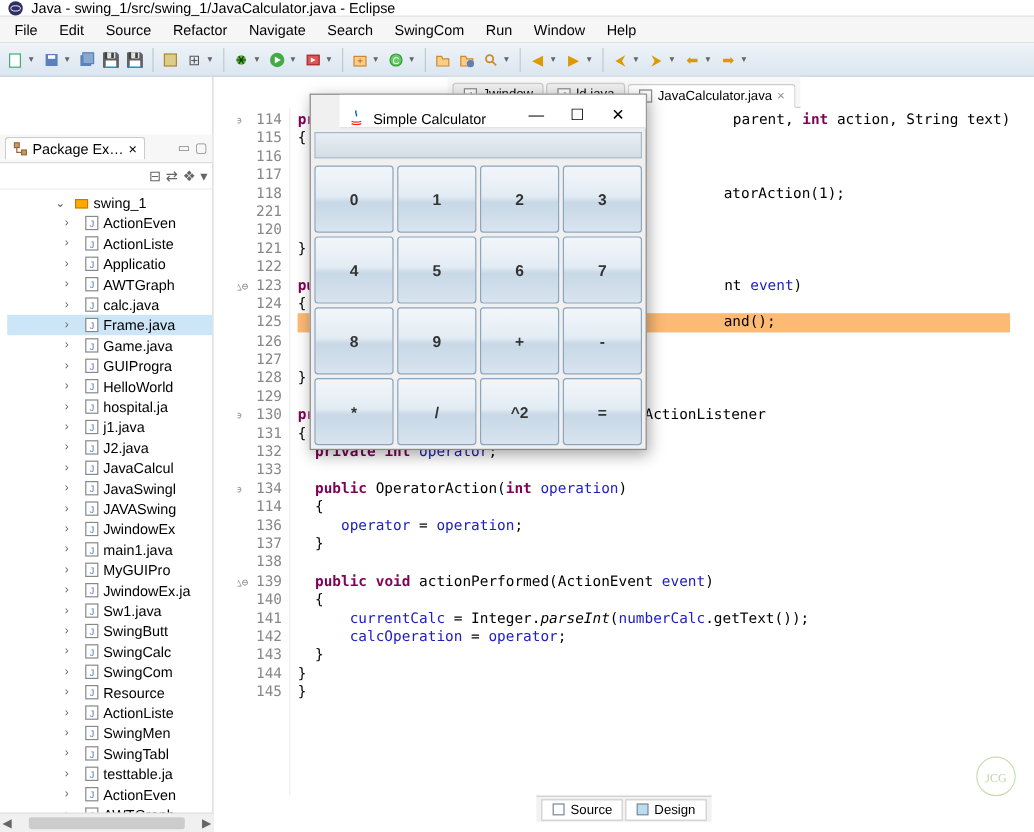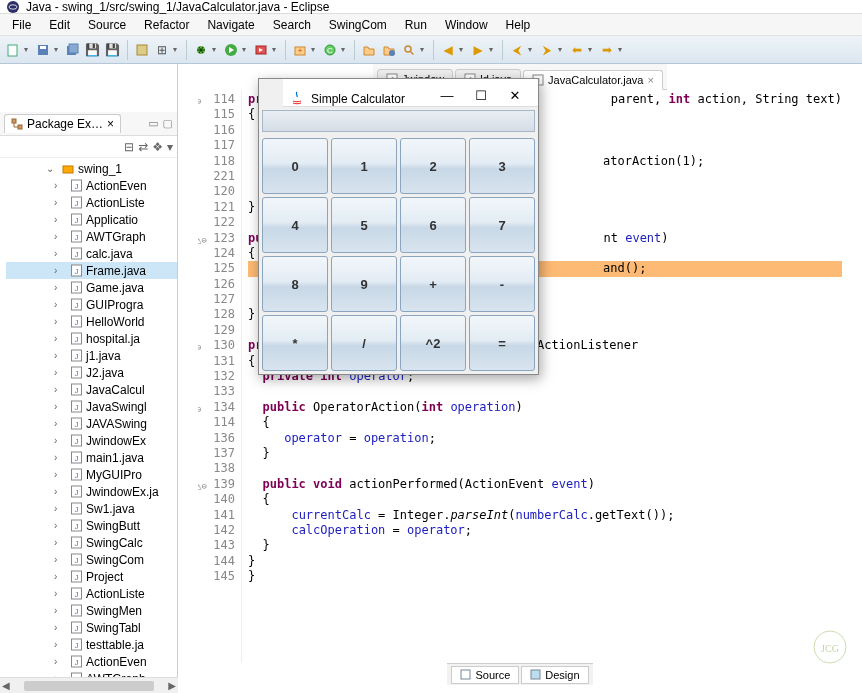--- a/index.html
+++ b/index.html
@@ -450,21 +450,21 @@
           <span>SwingCom</span>
         </div>
         <div class="tree-row l0">
           <span class="arrow">›</span>
           <span class="ficon">
             <svg width="13" height="13">
               <rect x="1.5" y="1" width="10" height="11" fill="#fff" stroke="#888"></rect>
               <text x="6.5" y="10" font-size="8" text-anchor="middle" fill="#57b">J</text>
             </svg>
           </span>
-          <span>Project</span>
+          <span>Resource</span>
         </div>
         <div class="tree-row l0">
           <span class="arrow">›</span>
           <span class="ficon">
             <svg width="13" height="13">
               <rect x="1.5" y="1" width="10" height="11" fill="#fff" stroke="#888"></rect>
               <text x="6.5" y="10" font-size="8" text-anchor="middle" fill="#57b">J</text>
             </svg>
           </span>
           <span>ActionListe</span>

